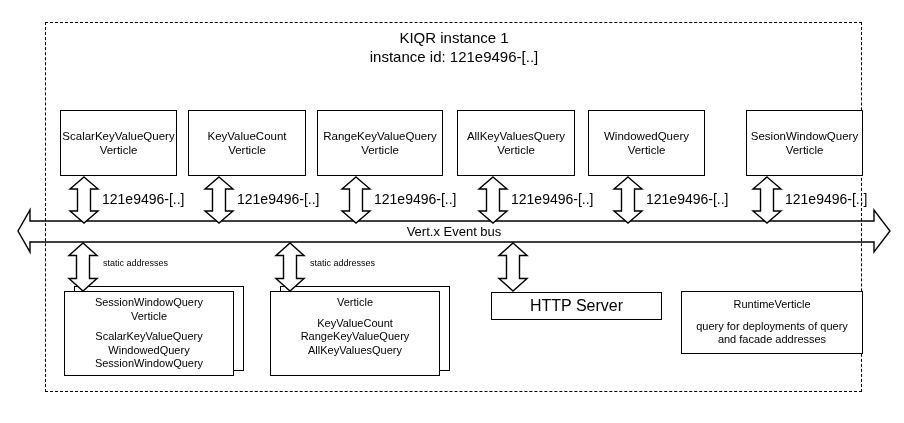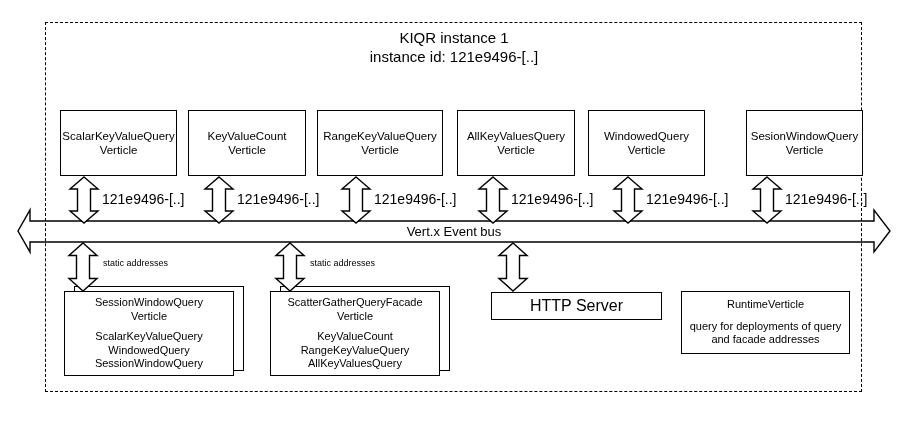--- a/index.html
+++ b/index.html
@@ -59,21 +59,21 @@
     padding-top:4px;
   }
   .gapline{height:7px;}
   #httpbox{
     left:479px;top:292px;width:171px;height:28px;
     border:1.5px solid var(--line);box-sizing:border-box;background:var(--bg);
     display:flex;align-items:center;justify-content:center;
     font-size:16px;
   }
   #runtimebox{
-    left:669px;top:291px;width:169px;height:63px;
+    left:669px;top:291px;width:182px;height:63px;
     border:1.5px solid var(--line);box-sizing:border-box;background:var(--bg);
     text-align:center;font-size:11px;line-height:13px;
     padding-top:6px;
   }
   .rt-gap{height:9px;}
 </style>
 </head>
 <body>
 
 <div id="canvas">
@@ -159,21 +159,20 @@
 
   <div class="abs facadebox" style="left:52px">
     <div>SessionWindowQuery</div>
     <div>Verticle</div>
     <div class="gapline"></div>
     <div>ScalarKeyValueQuery</div>
     <div>WindowedQuery</div>
     <div>SessionWindowQuery</div>
   </div>
   <div class="abs facadebox" style="left:258px">
-    <div>ScatterGatherQueryFacade</div>
     <div>Verticle</div>
     <div class="gapline"></div>
     <div>KeyValueCount</div>
     <div>RangeKeyValueQuery</div>
     <div>AllKeyValuesQuery</div>
   </div>
 
   <div class="abs" id="httpbox">
     <div>HTTP Server</div>
   </div>

